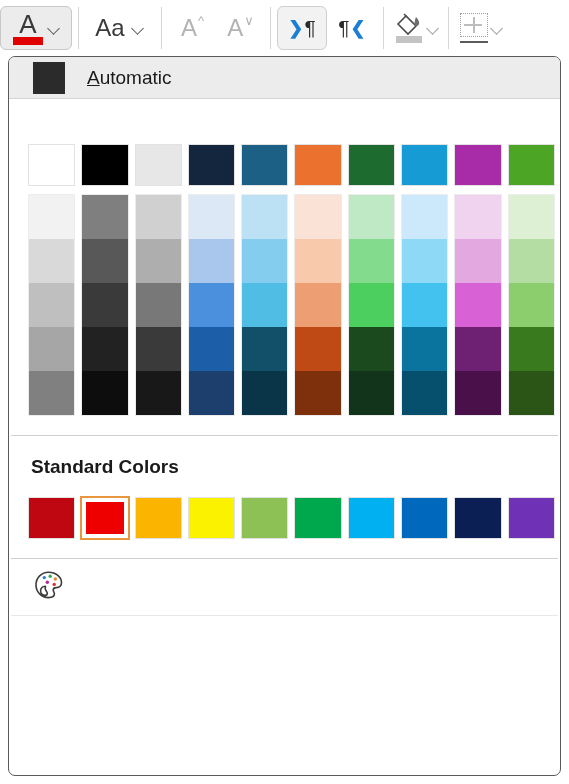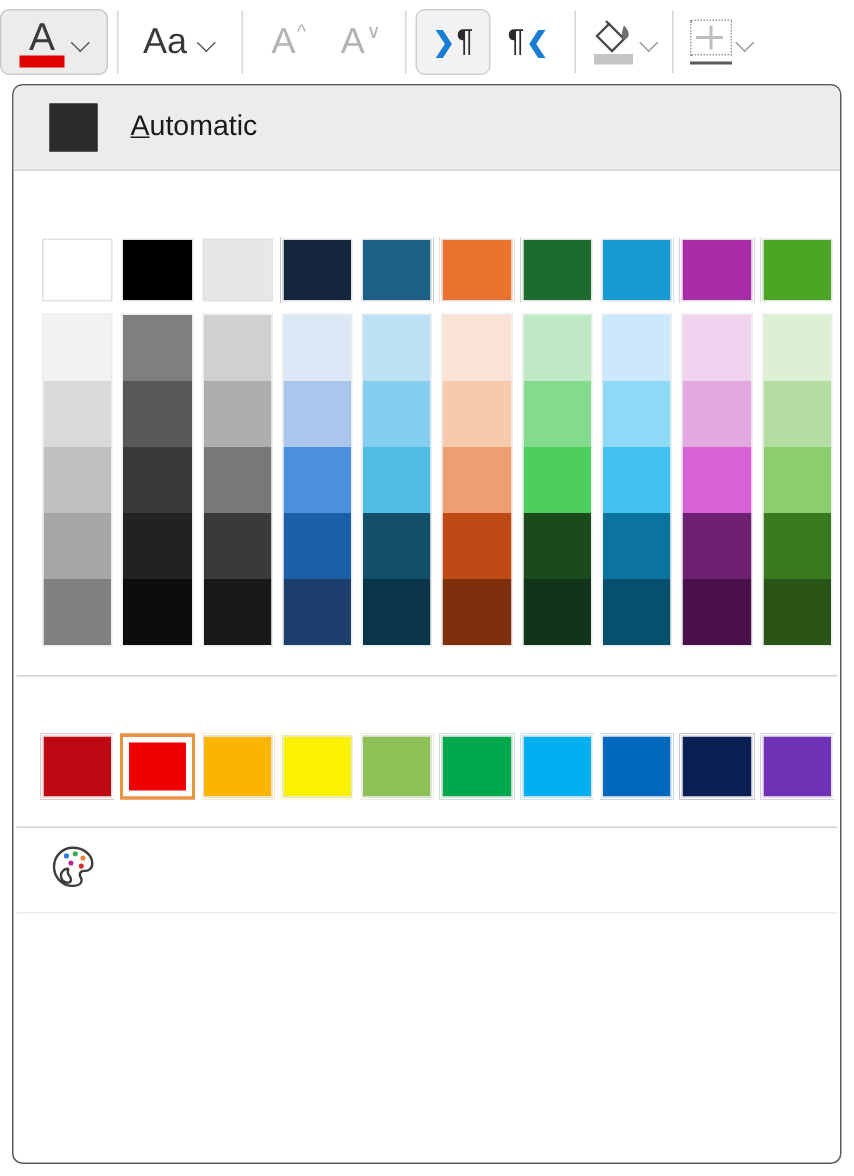--- a/index.html
+++ b/index.html
@@ -95,21 +95,21 @@
     width: 553px; height: 720px;
     background: #ffffff;
     border: 1px solid #5a5a5a;
     border-radius: 7px;
     overflow: hidden;
   }
 
   
   #automatic-row {
     display: flex; align-items: center;
-    height: 57px; background: #ececec;
+    height: 42px; background: #ececec;
     border-bottom: 1px solid #d4d4d4;
     padding-left: 24px; gap: 22px;
     cursor: default;
   }
   #automatic-swatch {
     width: 32px; height: 32px; background: #2b2b2b;
     border: 1px solid #2b2b2b;
   }
   #automatic-label {
     font-size: 19px; color: #1a1a1a;
@@ -338,20 +338,21 @@
         <div class="variant-cell" style="background: rgb(140, 206, 110);"></div>
         <div class="variant-cell" style="background: rgb(58, 122, 30);"></div>
         <div class="variant-cell" style="background: rgb(43, 84, 23);"></div>
       </div>
     </div>
 
   <div style="height:18px"></div>
   <div class="divider"></div>
   <div style="height:20px"></div>
 
+  <div class="section-title">Standard Colors</div>
   <div style="height:18px"></div>
   <div class="swatch-row" id="standard-row">
       <div class="swatch" title="dark-red" style="background: rgb(191, 7, 17);"></div>
       <div class="swatch selected" title="red" style="background: rgb(238, 0, 0); outline-color: rgb(232, 150, 60);"></div>
       <div class="swatch" title="orange" style="background: rgb(251, 181, 0);"></div>
       <div class="swatch" title="yellow" style="background: rgb(251, 242, 0);"></div>
       <div class="swatch" title="light-green" style="background: rgb(142, 193, 85);"></div>
       <div class="swatch" title="green" style="background: rgb(0, 168, 77);"></div>
       <div class="swatch" title="light-blue" style="background: rgb(0, 176, 240);"></div>
       <div class="swatch" title="blue" style="background: rgb(0, 104, 189);"></div>

